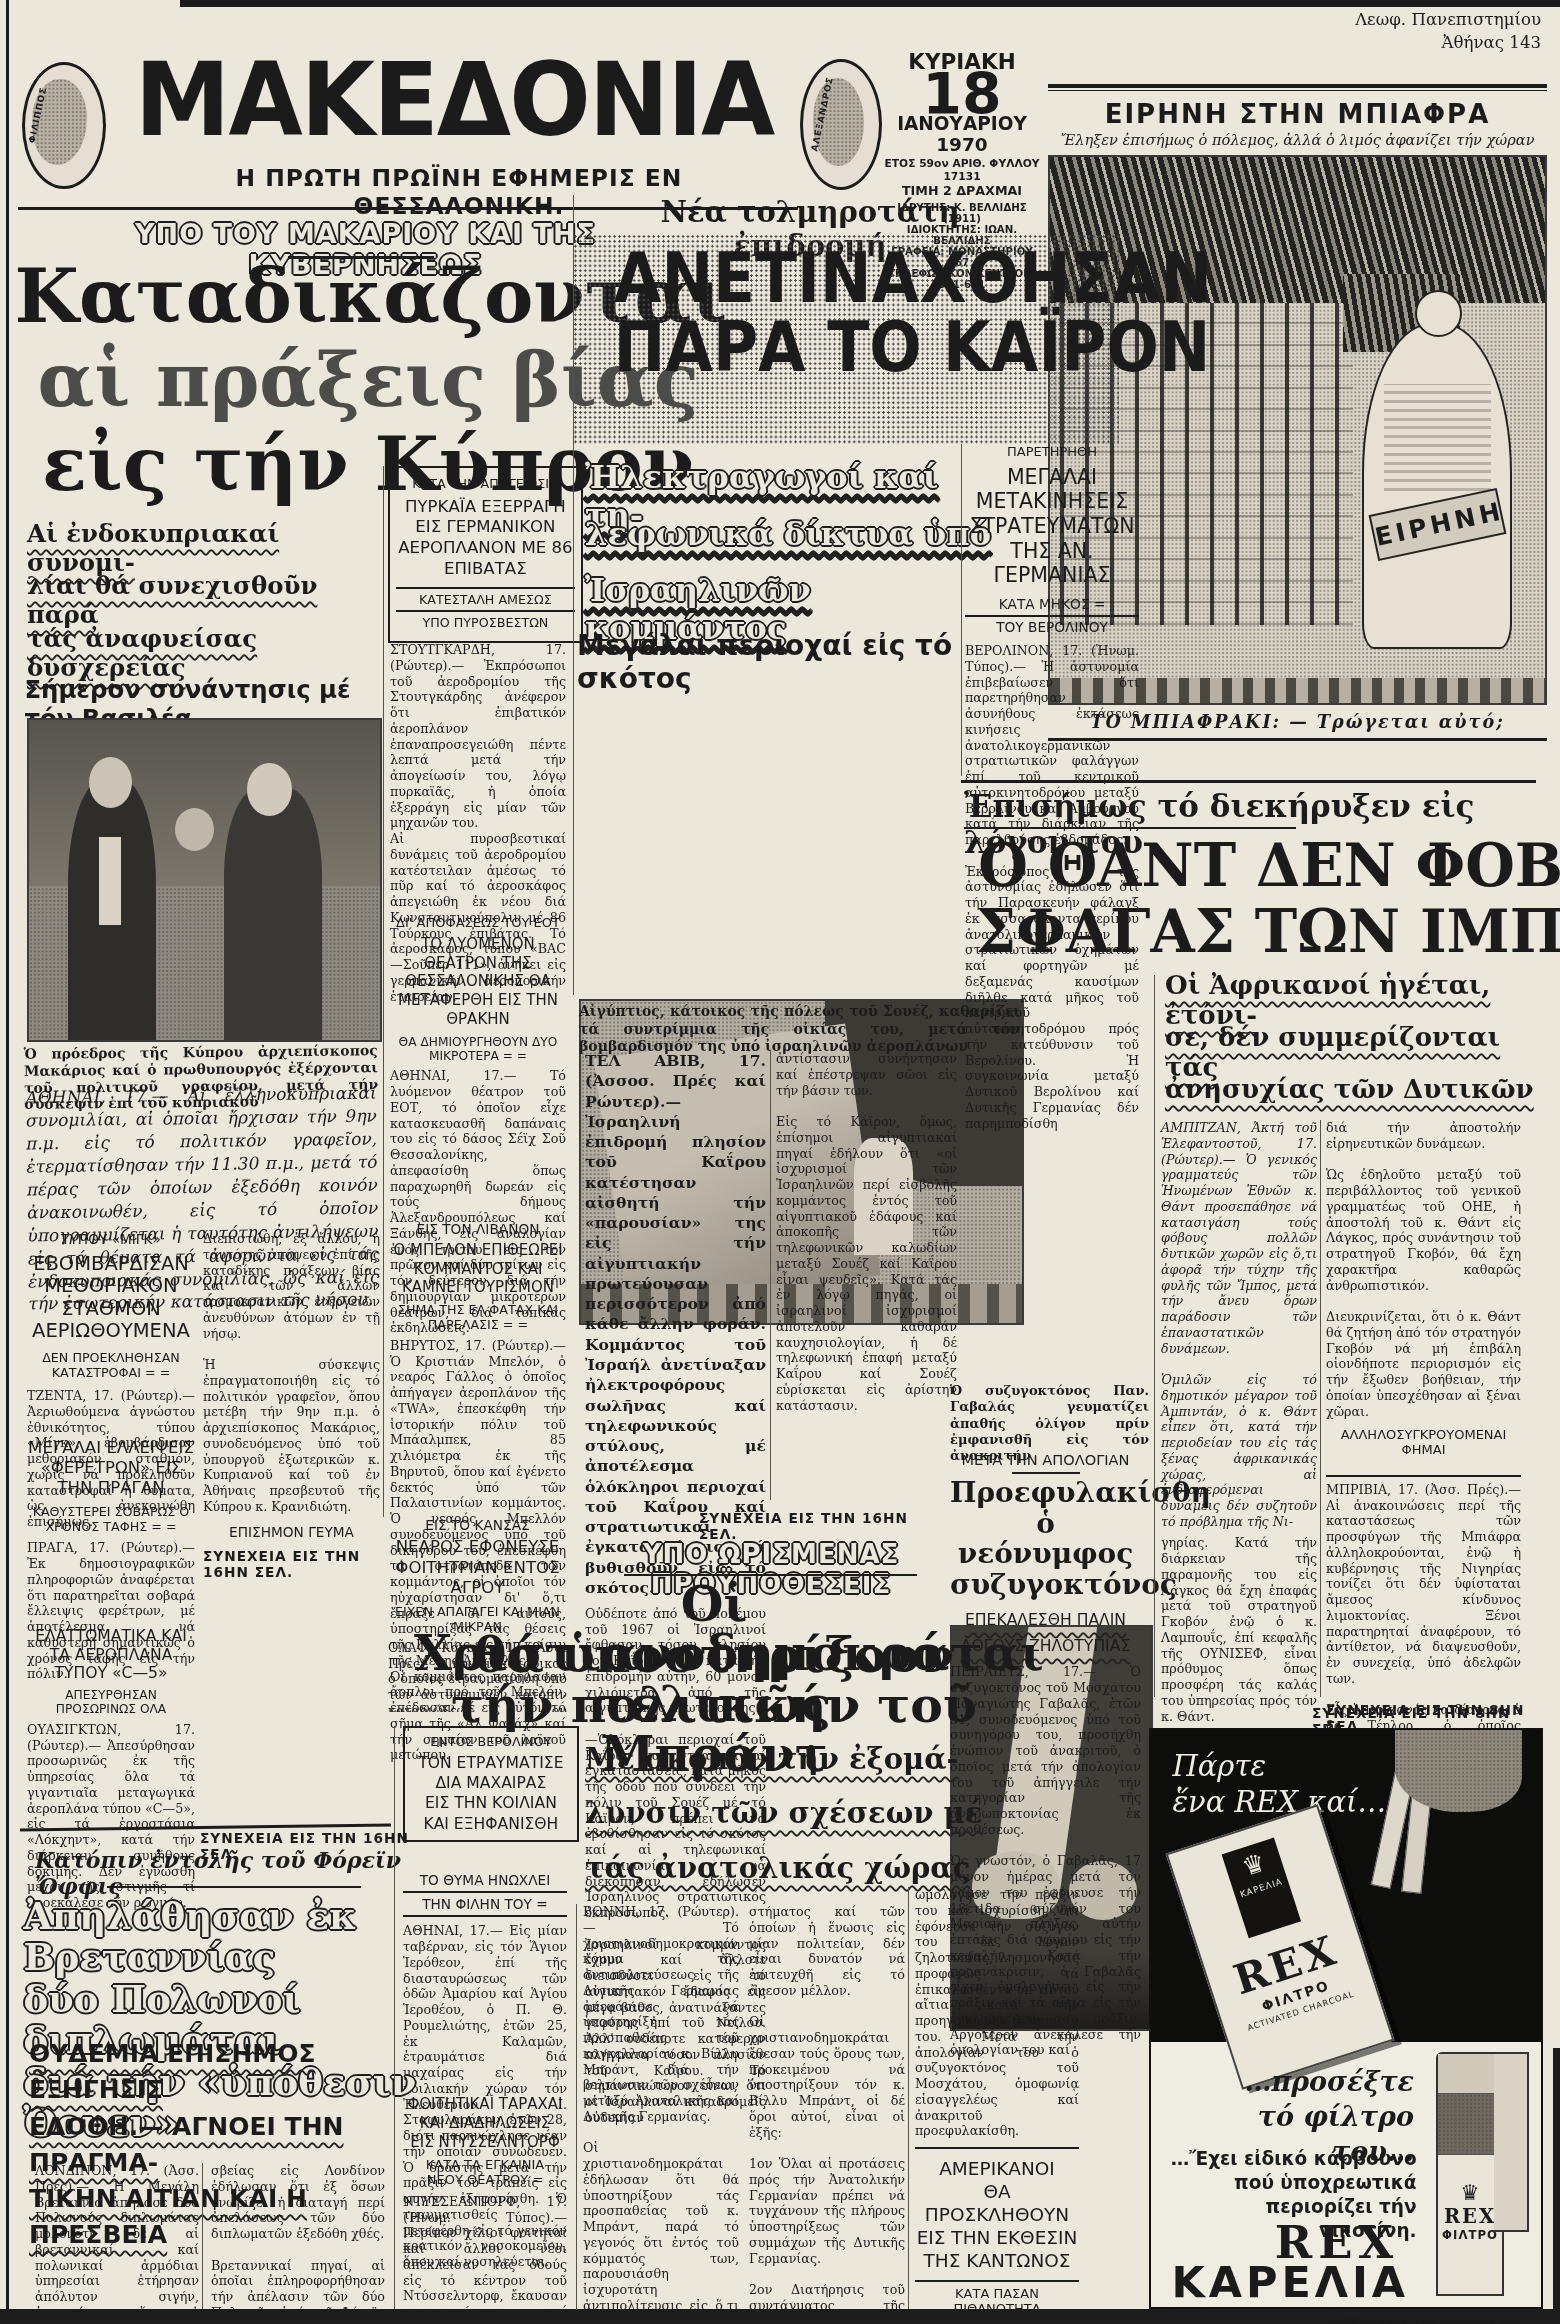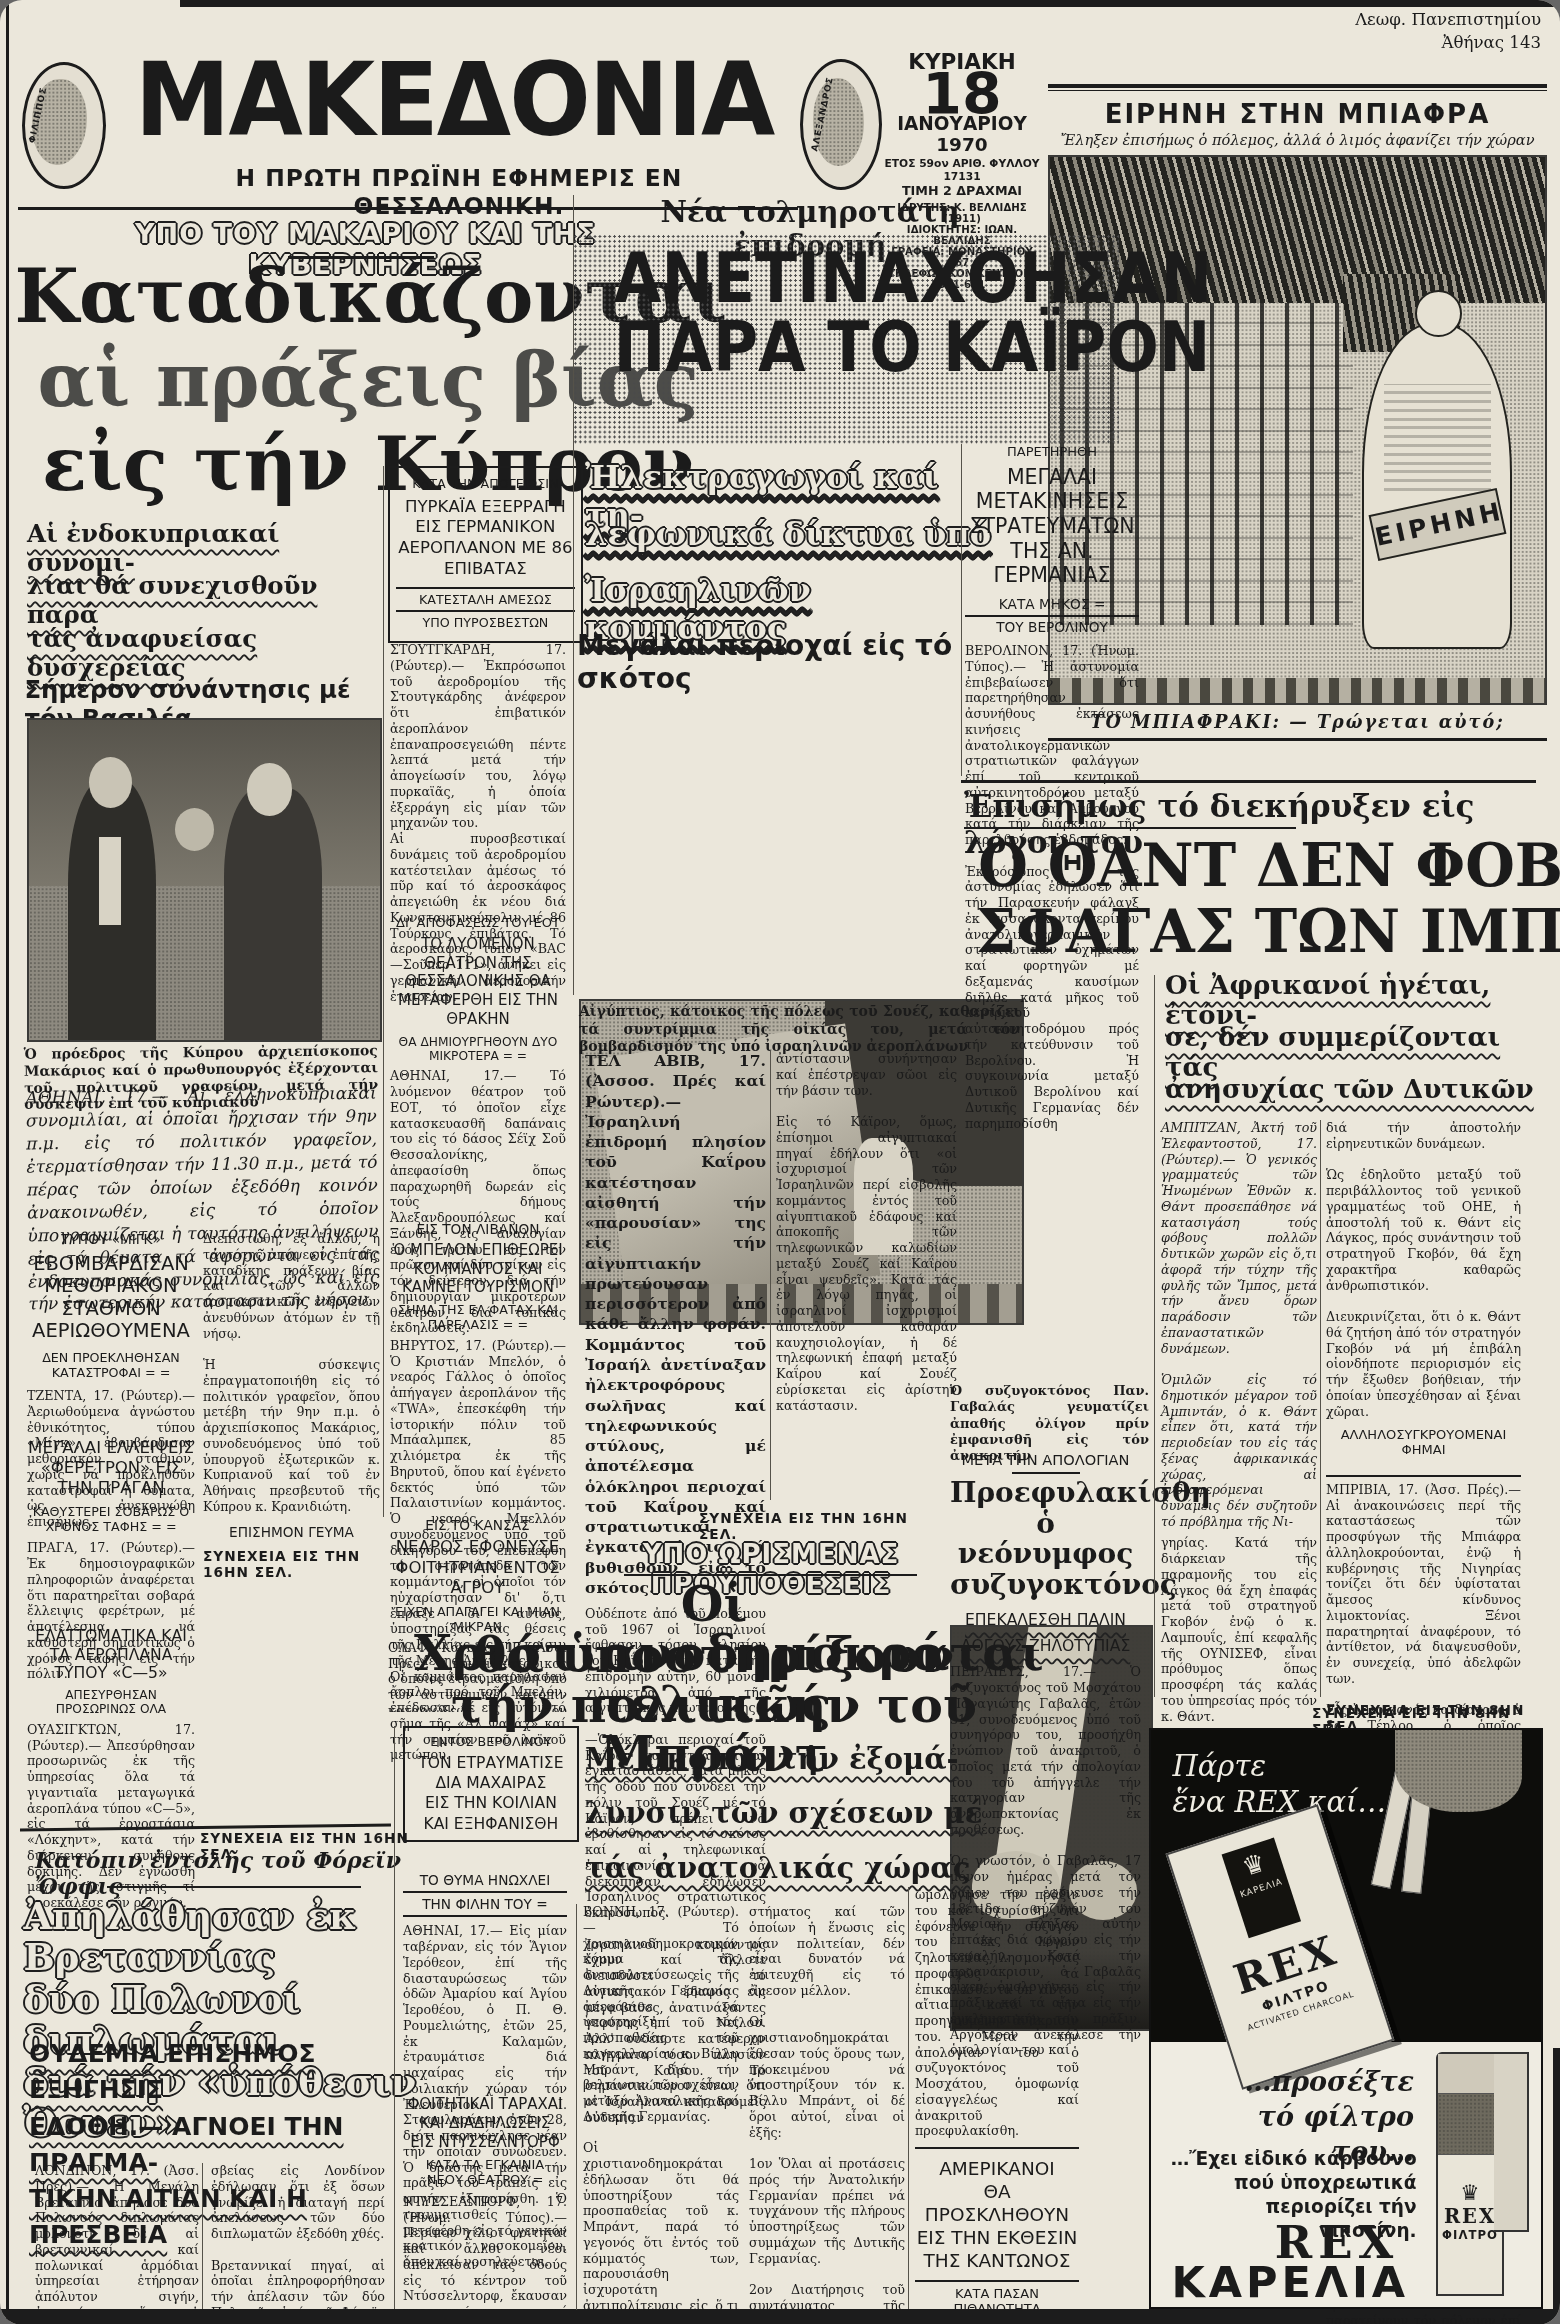--- a/index.html
+++ b/index.html
@@ -1,17 +1,17 @@
 <!DOCTYPE html>
 <html><head>
 <meta charset="utf-8">
 <style>
   html,body{margin:0;padding:0;background:#666;}
   .page{position:relative;width:1560px;height:2325px;margin:0 auto;background:#ebe7db;
-        font-family:"DejaVu Serif",serif;color:#1b1b1b;overflow:hidden;border-radius:22px;}
+        font-family:"DejaVu Serif",serif;color:#1b1b1b;overflow:hidden;}
   .abs{position:absolute;}
   .ctr{text-align:center;}
   .jst{text-align:justify;}
   .sans{font-family:"DejaVu Sans",sans-serif;}
   .serif{font-family:"DejaVu Serif",serif;}
   .b{font-weight:bold;}
   .i{font-style:italic;}
   .bodytext{font-size:12.7px;line-height:1.24;text-align:justify;white-space:pre-line;}
   .lead{font-size:17px;line-height:1.35;font-style:italic;text-align:justify;white-space:pre-line;}
   .outline{color:#ebe7db;text-shadow:2px 0 #1e1e1e,-2px 0 #1e1e1e,0 2px #1e1e1e,0 -2px #1e1e1e,

